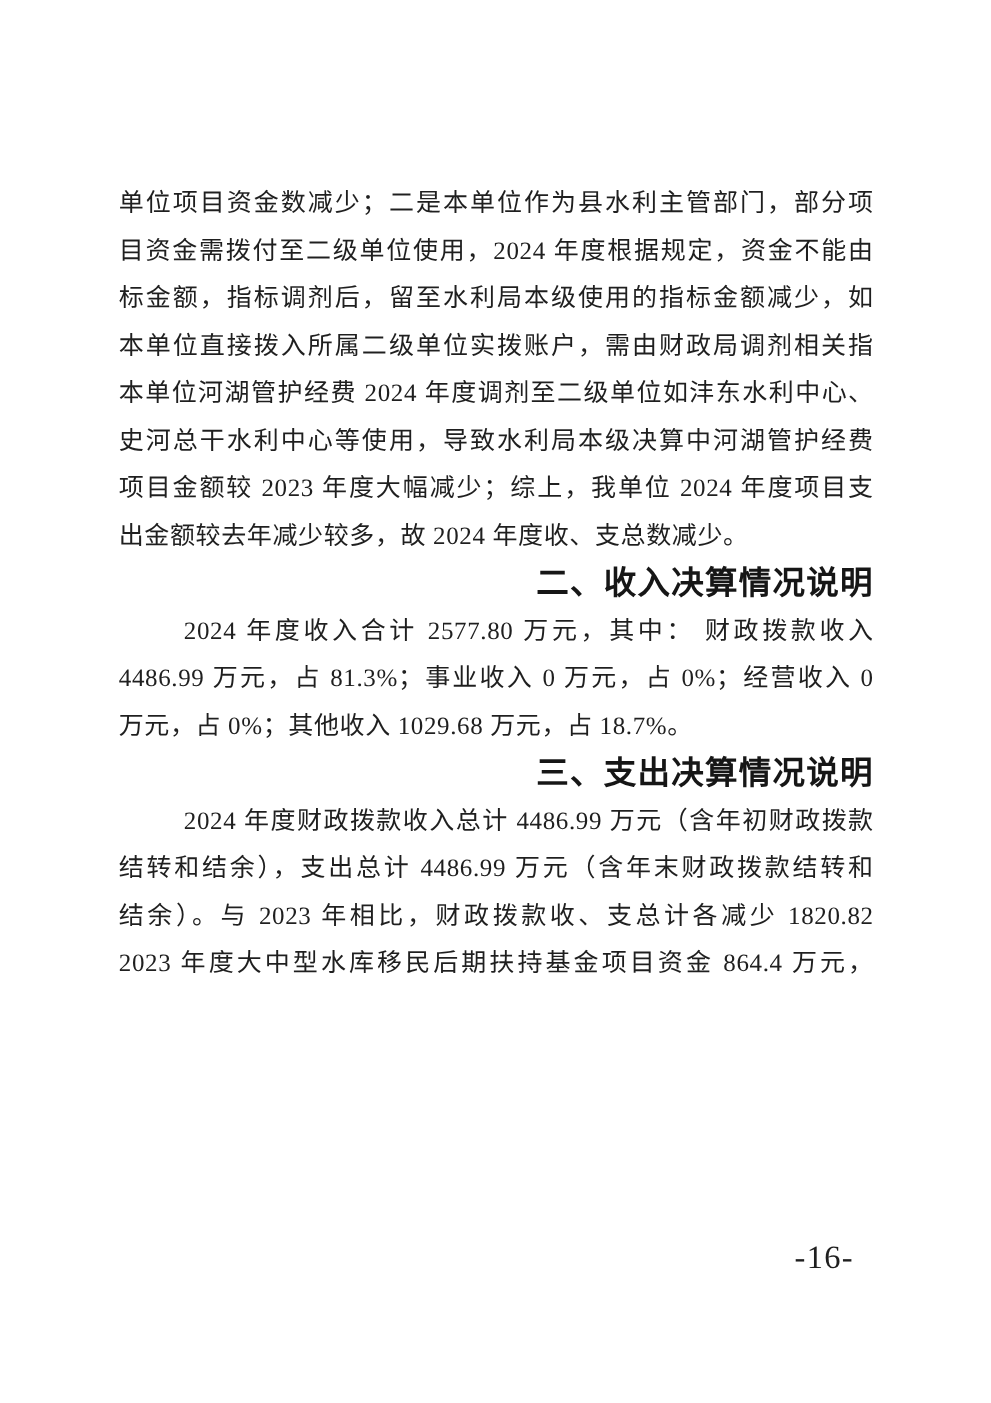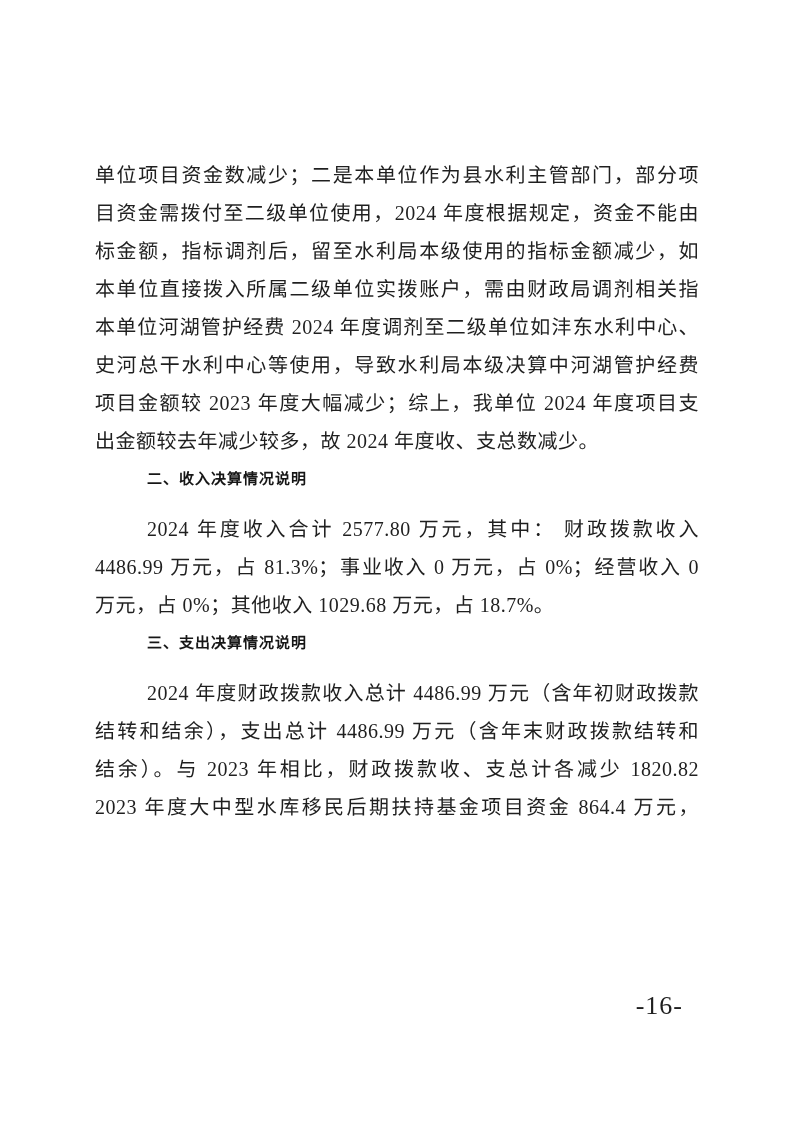--- a/index.html
+++ b/index.html
@@ -30,31 +30,32 @@
     height: 38px;
     overflow: hidden;
     text-align: justify;
     text-align-last: justify;
     text-justify: inter-character;
     letter-spacing: 0.5px;
     white-space: normal;
   }
   .line.last { text-align-last: left; }
   .para.fill-last .line.last { text-align-last: justify; }
-  .para .line:first-child { text-indent: 52px; margin-top: 12px; }
+  .para .line:first-child { text-indent: 52px; }
   .para.cont .line:first-child { text-indent: 0; }
   .heading {
     font-family: Liberation Serif, serif;
     font-weight: 700;
-    font-size: 15px;
+    font-size: 26px;
     line-height: 38px;
     height: 38px;
     padding-left: 52px;
     letter-spacing: 1px;
     color: #161616;
+    text-align: right;
   }
   .page-number {
     position: absolute;
     top: 991px;
     right: 110px;
     font-size: 26px;
     letter-spacing: 1px;
     color: #1f1f1f;
   }
 </style>

